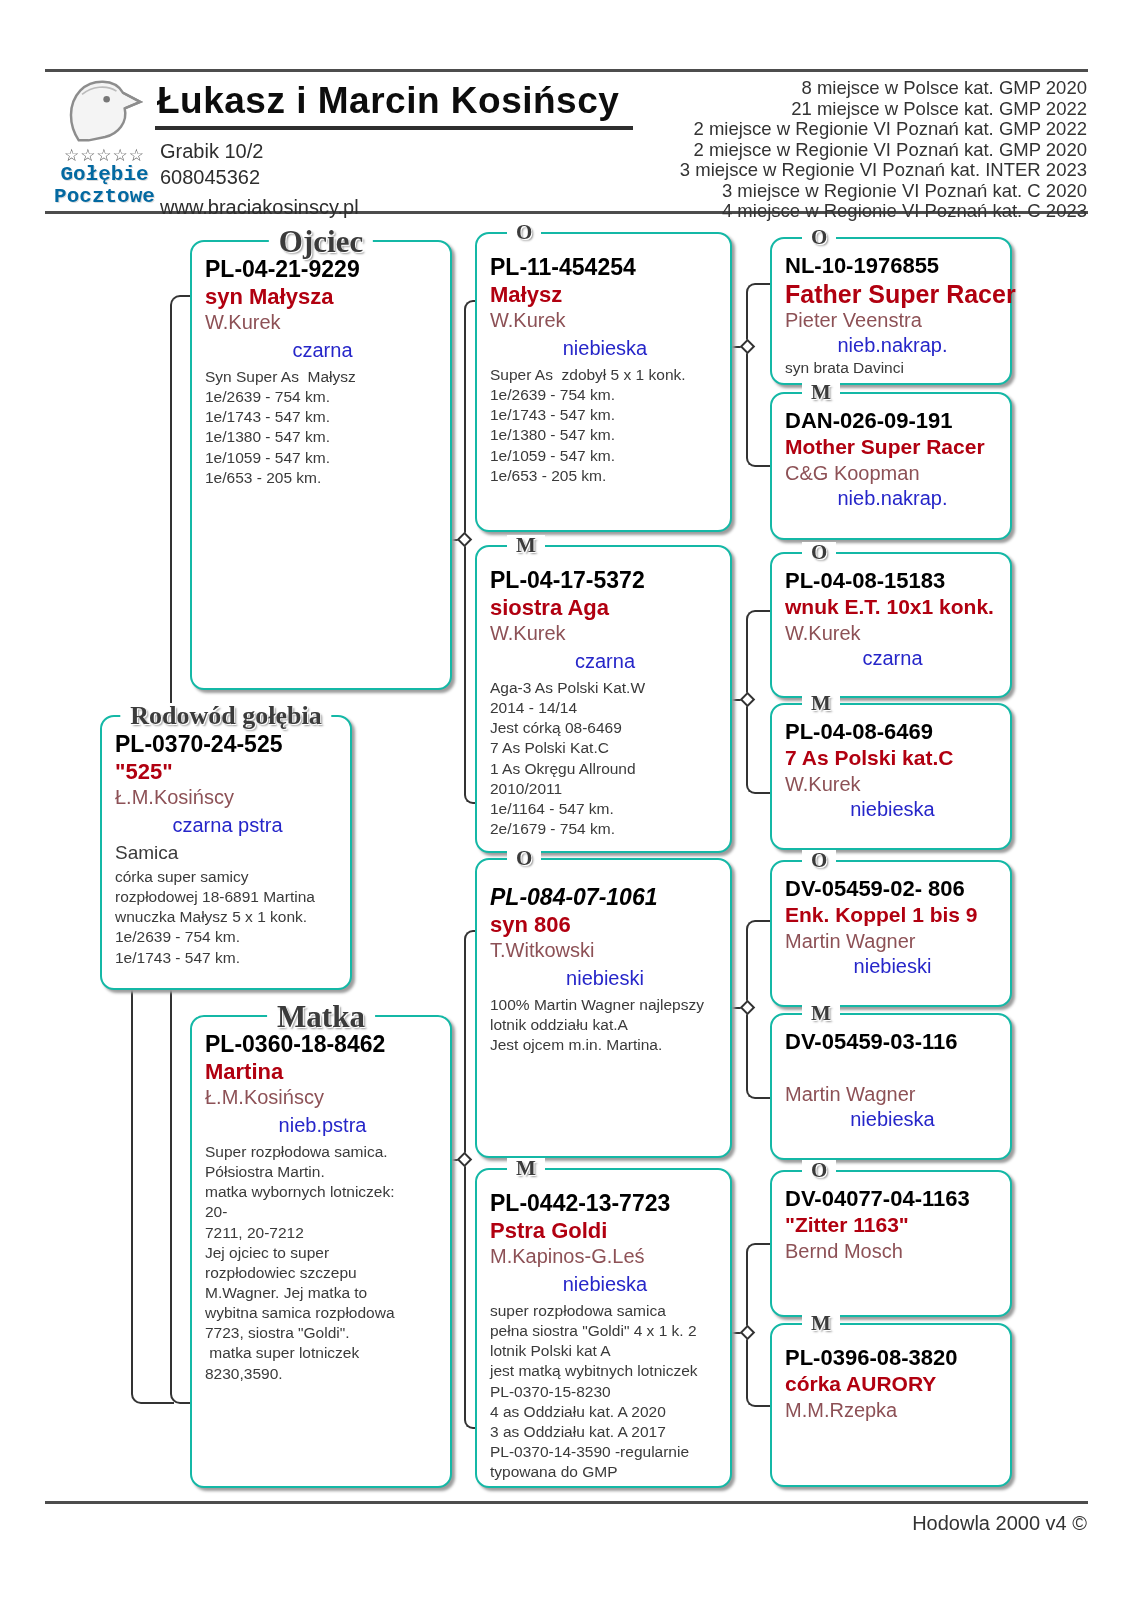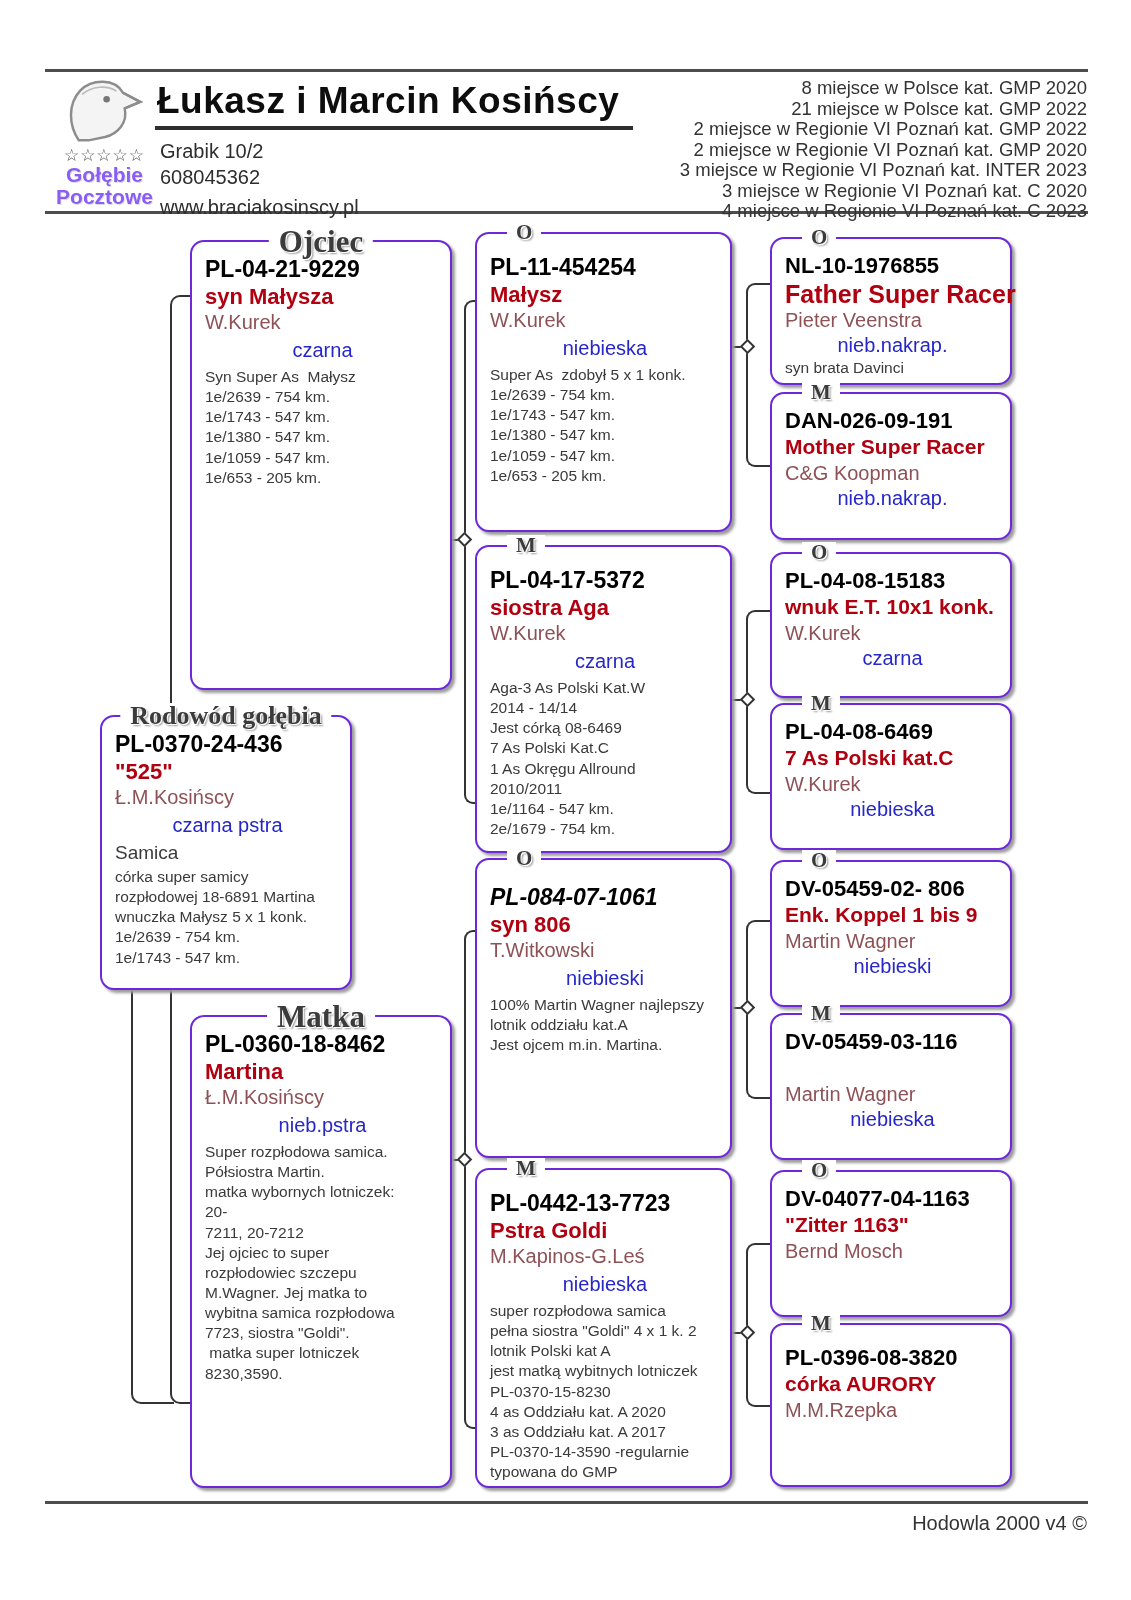--- a/index.html
+++ b/index.html
@@ -4,23 +4,23 @@
 <style>
   html,body{margin:0;padding:0;background:#fff;}
   body{width:1131px;height:1600px;position:relative;font-family:"Liberation Sans","DejaVu Sans",sans-serif;color:#222;}
   .rule{position:absolute;height:3px;background:#4d4d4d;}
   
   .title{position:absolute;left:155px;top:80px;font-size:37px;font-weight:bold;color:#0d0d0d;border-bottom:4px solid #2e2e2e;padding:0 14px 4px 2px;letter-spacing:0.5px;white-space:nowrap;}
   .contact{position:absolute;left:160px;top:138px;font-size:20px;color:#2e2e2e;line-height:26px;}
   .ach{position:absolute;right:44px;top:78px;text-align:right;font-size:18.5px;color:#333;line-height:20.5px;white-space:nowrap;}
   .logo{position:absolute;left:52px;top:76px;width:105px;text-align:center;color:#5f5f5f;}
   .logo .stars{font-size:17px;letter-spacing:1px;color:#555;line-height:16px;}
-  .logo .lword{font-family:Liberation Sans, sans-serif;font-weight:bold;font-size:21px;line-height:22px;color:#8b5cf6;text-shadow:1px 1px 0 #ddd;}
+  .logo .lword{font-family:Liberation Mono, monospace;font-weight:bold;font-size:21px;line-height:22px;color:#0369a1;text-shadow:1px 1px 0 #ddd;}
   
-  .pbox{position:absolute;background:#fff;border:2px solid #6d28d9;border-radius:14px;box-shadow:3px 3px 3px #9c9c9c;padding:8px 10px 6px 13px;z-index:1;box-sizing:border-box;}
+  .pbox{position:absolute;background:#fff;border:2px solid #14b8a6;border-radius:14px;box-shadow:3px 3px 3px #9c9c9c;padding:8px 10px 6px 13px;z-index:1;box-sizing:border-box;}
   .plabel{position:absolute;background:#fff;font-family:"Liberation Serif","DejaVu Serif",serif;font-weight:bold;color:#3b3b3b;text-shadow:1px 1px 0 #fff,2px 2px 2px #999;white-space:nowrap;line-height:1;padding:0 10px;}
   .section{top:-16px;left:50%;transform:translateX(-50%);font-size:31px;}
   .section.small{font-size:26px;top:-14px;}
   .om{top:-12px;left:30px;font-size:21px;padding:0 9px;}
   .ring{font-size:23px;font-weight:bold;color:#000;margin:6px 0 1px;white-space:nowrap;}
   .pname{font-size:22px;font-weight:bold;color:#b10010;min-height:27px;white-space:nowrap;}
   .owner{font-size:20px;color:#8d5156;min-height:25px;white-space:nowrap;}
   .pcolor{font-size:20px;color:#2626c9;margin:3px 0 4px;min-height:24px;white-space:nowrap;text-align:center;}
   .sex{font-size:19px;color:#3a3a3a;margin:1px 0 0;}
   .desc{font-size:15.5px;color:#3a3a3a;line-height:1.3;white-space:pre;margin-top:3px;}
@@ -102,21 +102,21 @@
   <div class="desc">Syn Super As  Małysz
 1e/2639 - 754 km.
 1e/1743 - 547 km.
 1e/1380 - 547 km.
 1e/1059 - 547 km.
 1e/653 - 205 km.</div>
 </div>
 
 <div class="pbox" style="left:100px;top:715px;width:252px;height:275px;">
   <div class="plabel section small">Rodowód gołębia</div>
-  <div class="ring">PL-0370-24-436</div>
+  <div class="ring">PL-0370-24-525</div>
   <div class="pname">"525"</div>
   <div class="owner">Ł.M.Kosińscy</div>
   <div class="pcolor">czarna pstra</div>
   <div class="sex">Samica</div>
   <div class="desc">córka super samicy
 rozpłodowej 18-6891 Martina
 wnuczka Małysz 5 x 1 konk.
 1e/2639 - 754 km.
 1e/1743 - 547 km.</div>
 </div>

